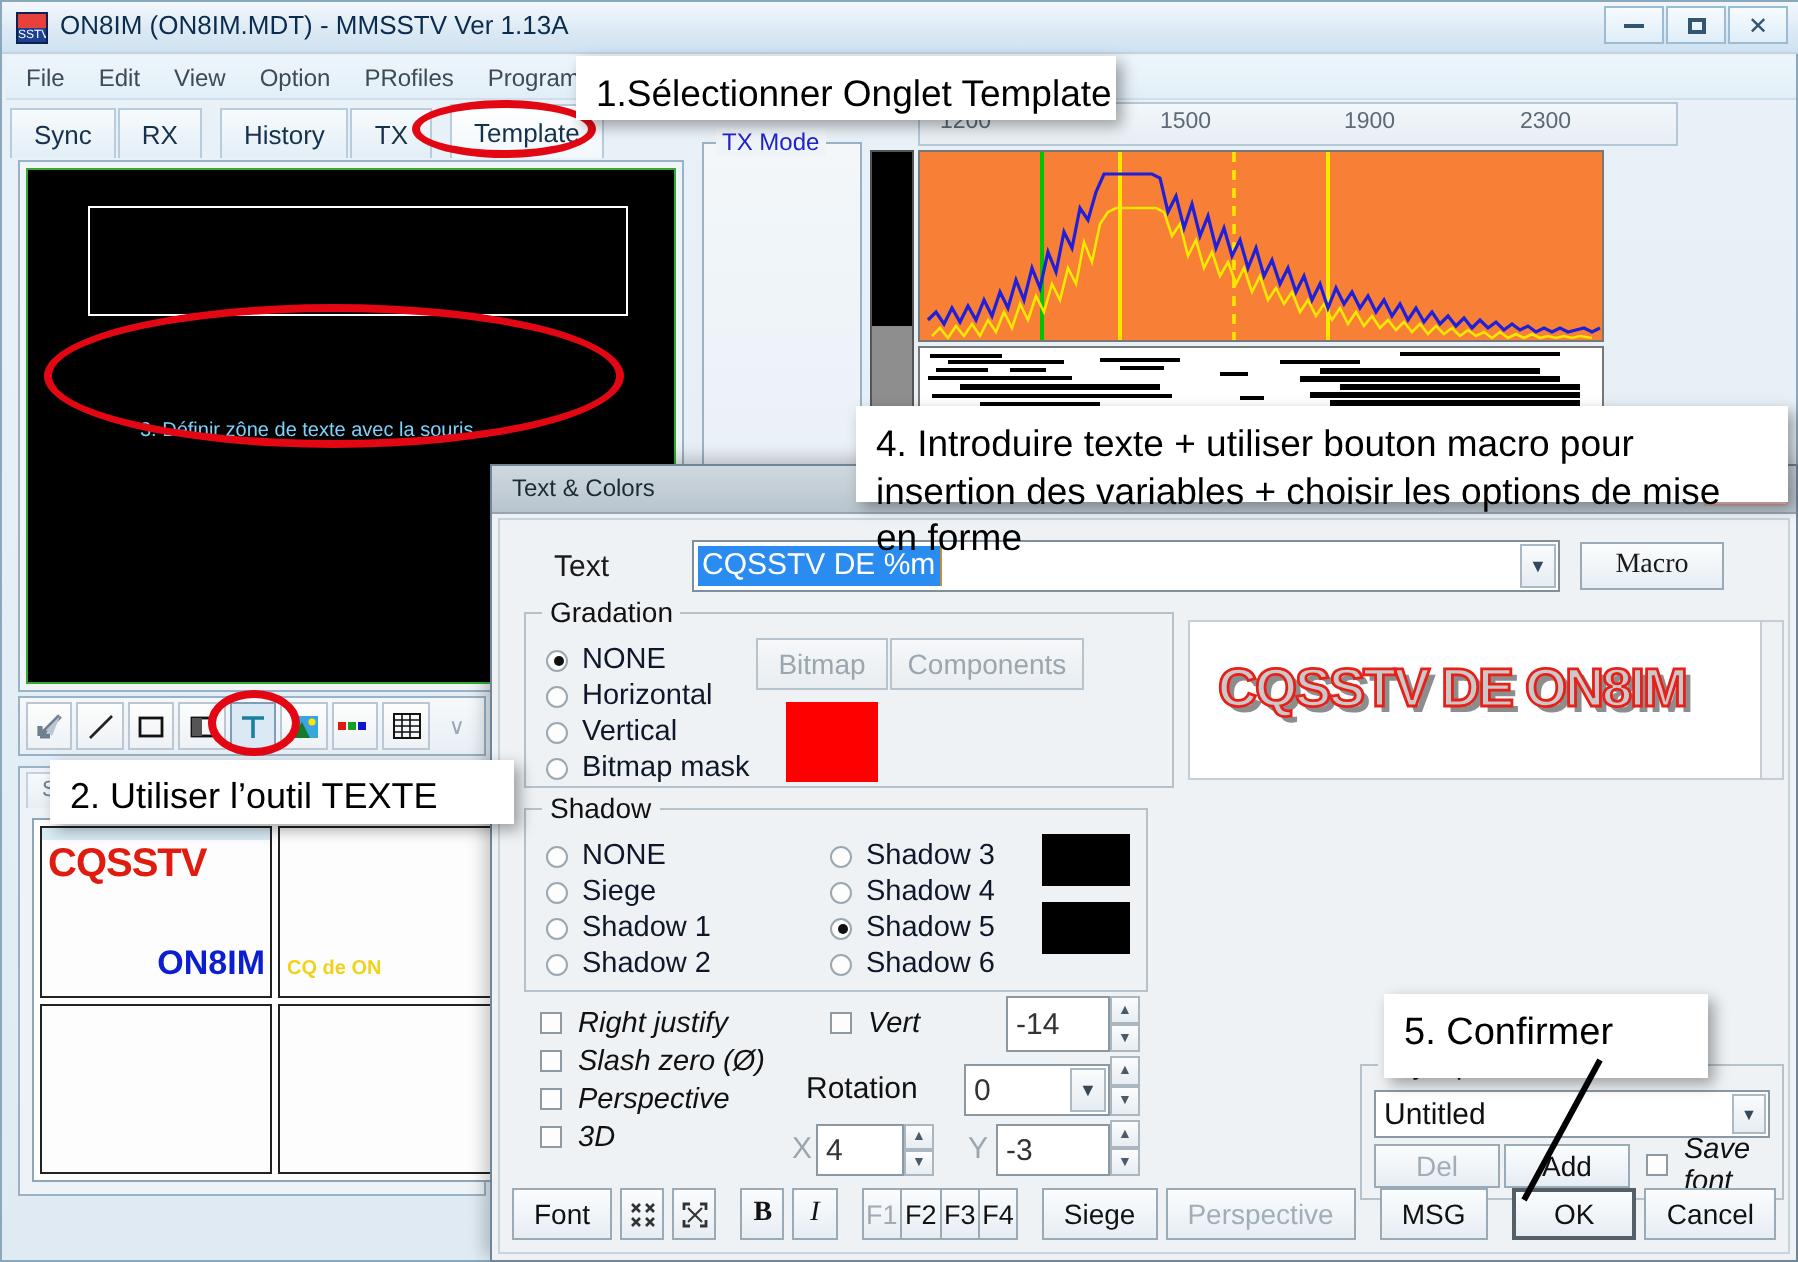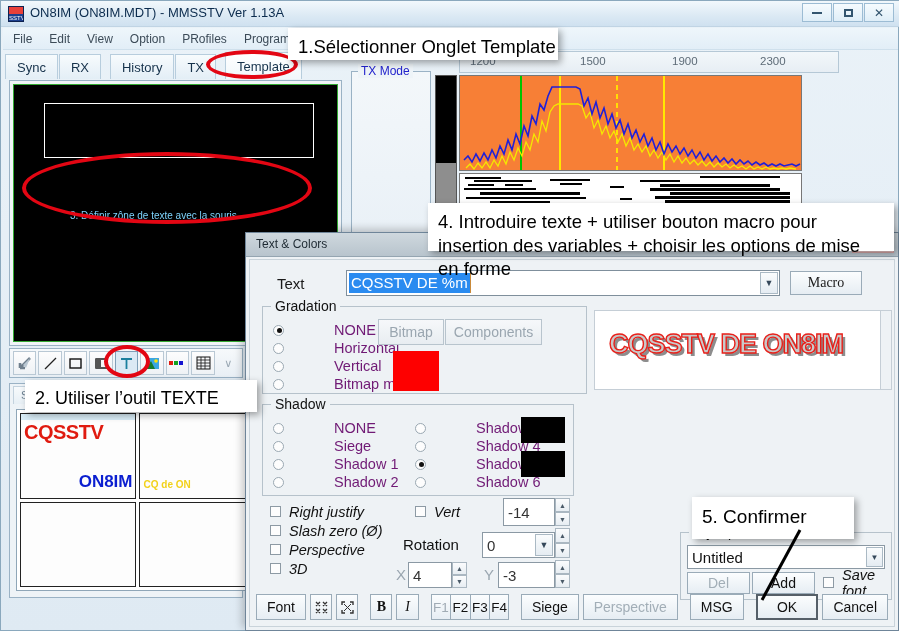--- a/index.html
+++ b/index.html
@@ -243,21 +243,21 @@
   .grp {
     position:absolute; border:1px solid #b6c2cb; background:#eef2f5;
   }
   .grp-title {
     position:absolute; left:8px; top:-9px; background:#eef2f5; padding:0 4px;
     font-size:14px; color:#111;
   }
   .grp-gradation { left: 12px; top: 46px; width: 325px; height: 88px; }
   .grp-shadow   { left: 12px; top: 144px; width: 312px; height: 92px; }
 
-  .radio-line { display:flex; align-items:center; font-size:14.5px; color:#701a75; margin-bottom:0px; height:18px;gap:43px;}
+  .radio-line { display:flex; align-items:center; font-size:14.5px; color:#0f172a; margin-bottom:0px; height:18px;}
   .radio {
     width: 11px; height: 11px; border-radius:50%;
     border:1px solid #9aa8b2; background:#fdfdfd; margin-right:7px;
     display:inline-block; position:relative; flex:none;
   }
   .radio.on::after {
     content:''; position:absolute; left:2.5px; top:2.5px; width:5px; height:5px;
     border-radius:50%; background:#111;
   }
   .btn-dis {

